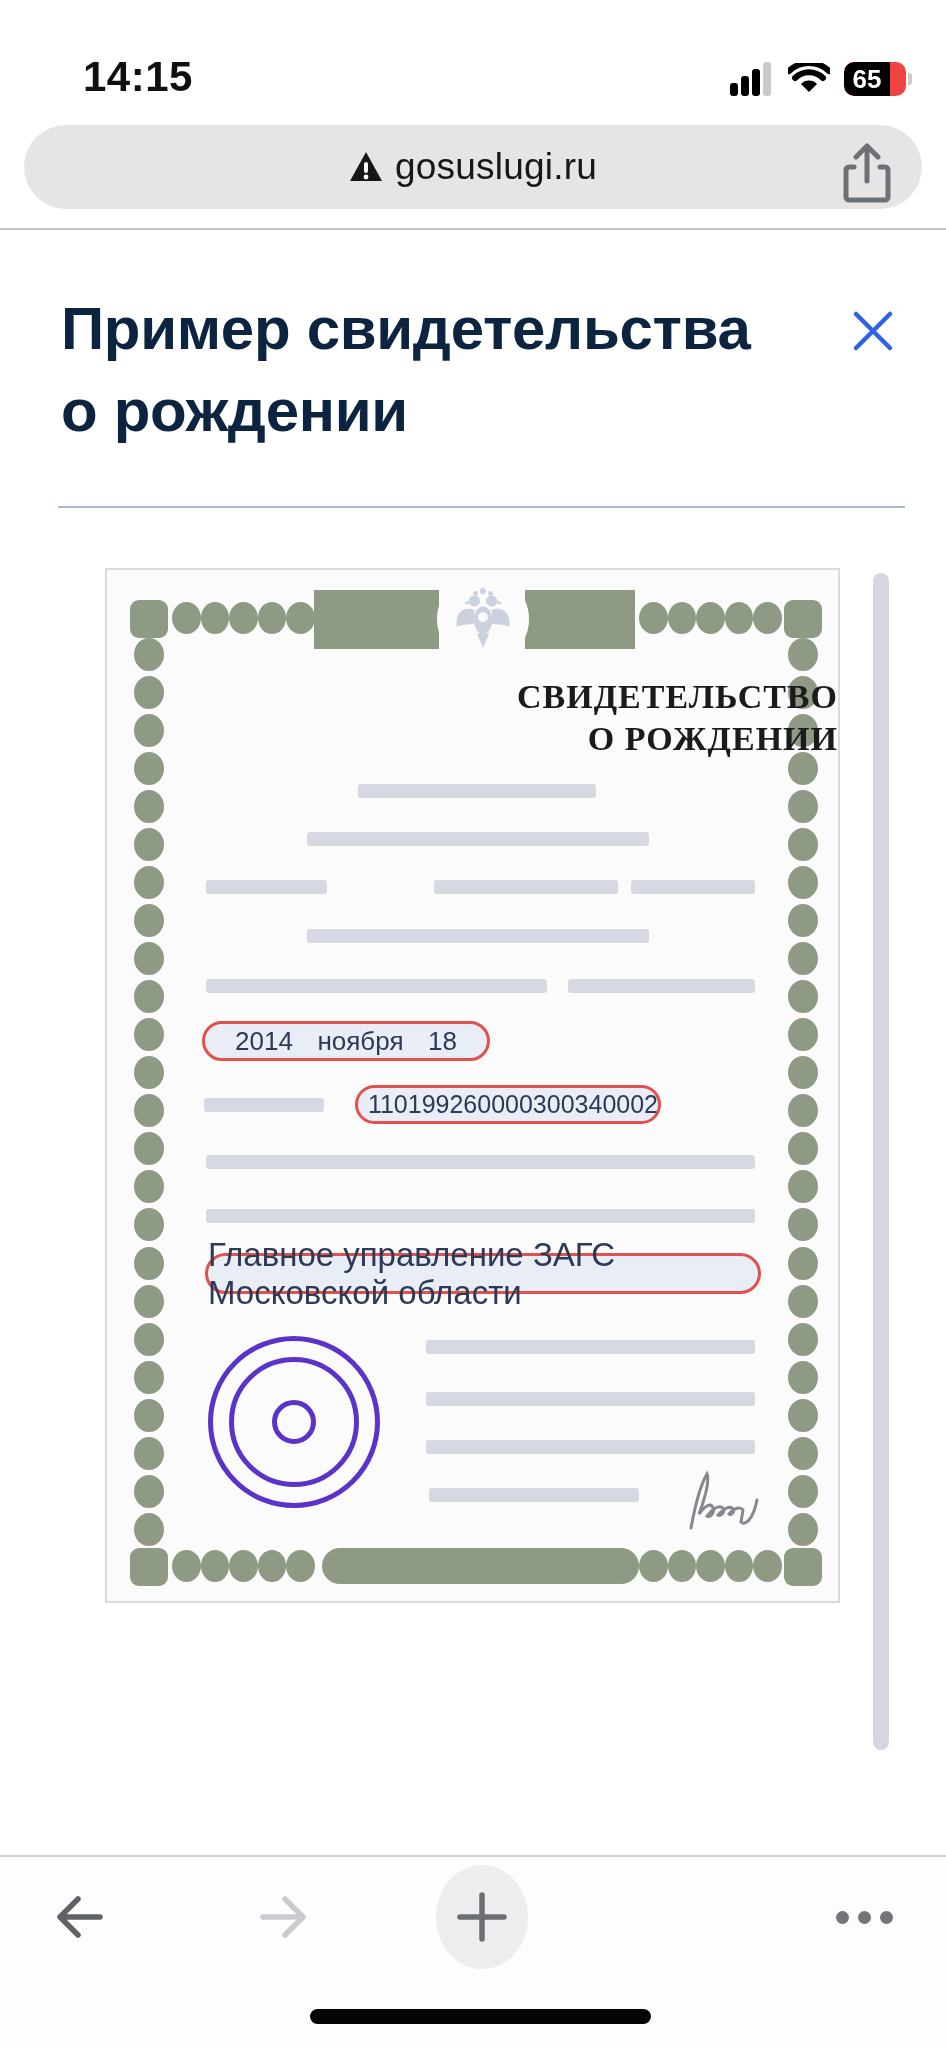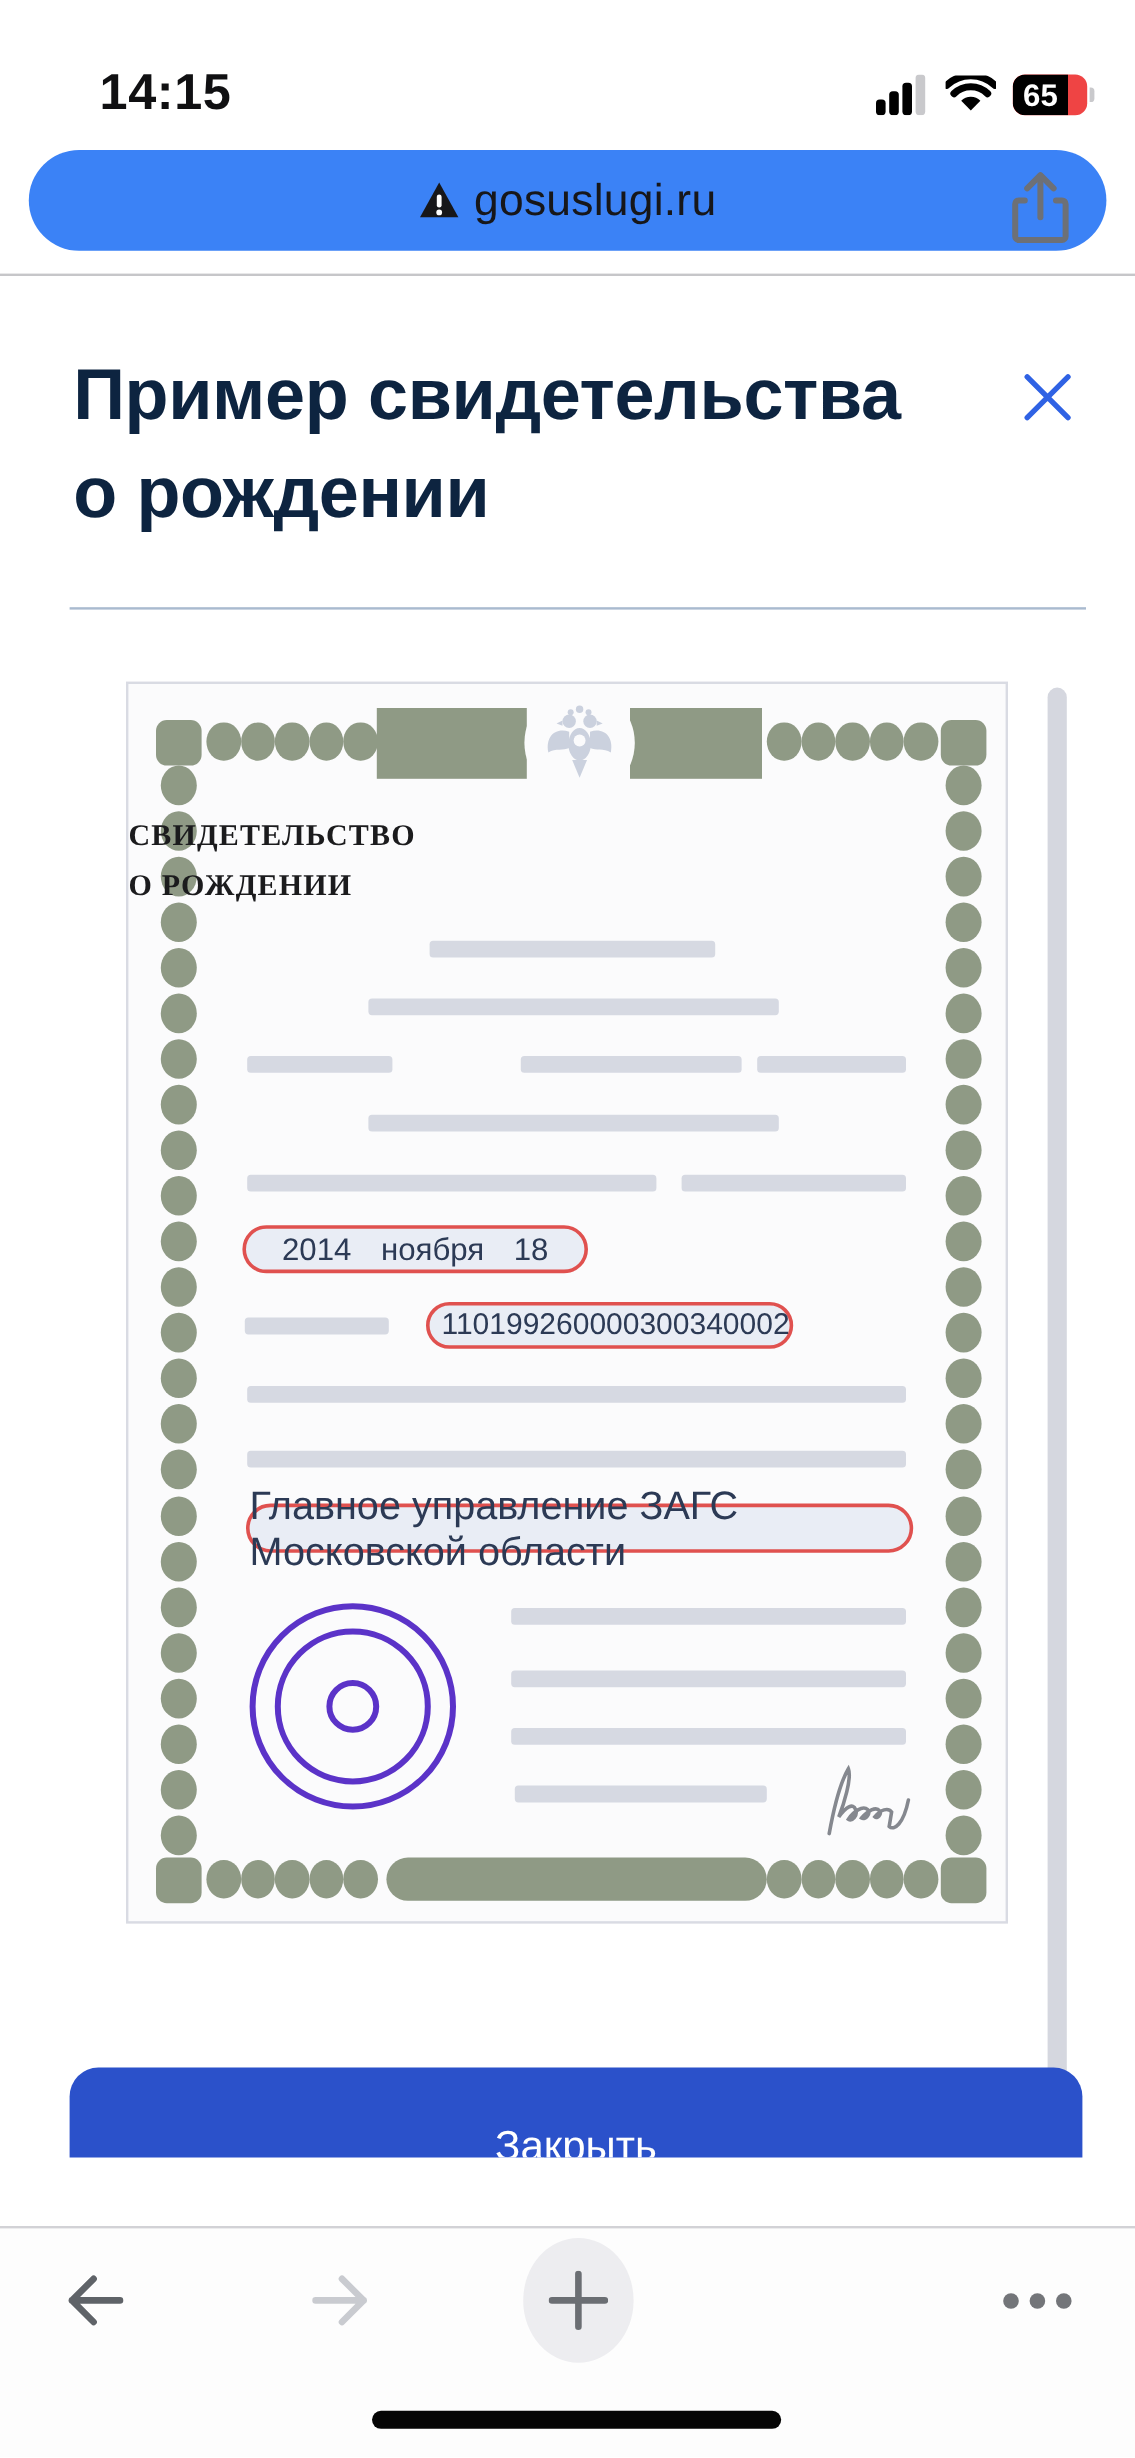--- a/index.html
+++ b/index.html
@@ -13,21 +13,21 @@
   
   .status-bar{position:absolute;left:0;top:0;width:946px;height:110px;background:#fff;margin-top:20px;}
   .time{position:absolute;left:83px;top:33px;font-size:42px;font-weight:700;color:#101012;letter-spacing:.5px;}
   .status-icons{position:absolute;right:34px;top:42px;display:flex;align-items:center;gap:14px;}
   .battery{position:relative;width:62px;height:34px;border-radius:10px;overflow:hidden;background:#ef4444;display:flex;}
   .battery .fill{width:46px;height:100%;background:#000;color:#fff;font-size:26px;font-weight:700;
     display:flex;align-items:center;justify-content:center;border-radius:10px 0 0 10px;}
   .battery-nub{width:4px;height:12px;background:#c9c9cc;border-radius:0 3px 3px 0;margin-left:2px;align-self:center;}
   
   .url-row{position:absolute;left:0;top:110px;width:946px;height:118px;background:#fff;}
-  .url-pill{position:absolute;left:24px;top:15px;width:898px;height:84px;background:#3b82f6;border-radius:42px;
+  .url-pill{position:absolute;left:24px;top:15px;width:898px;height:84px;background:#e5e5e5;border-radius:42px;
     display:flex;align-items:center;justify-content:center;gap:12px;}
   .domain{font-size:37px;color:#17171a;letter-spacing:.2px;}
   .share{position:absolute;right:30px;top:18px;}
   .header-divider{position:absolute;left:0;top:228px;width:946px;height:2px;background:#c6c6c9;}
   
   .modal-title{position:absolute;left:61px;top:288px;width:730px;margin:0;
     font-size:60px;line-height:82px;font-weight:700;color:#0d2440;letter-spacing:-.3px;}
   .close-x{position:absolute;left:849px;top:308px;width:48px;height:48px;border:none;background:transparent;padding:0;cursor:pointer;}
   .title-divider{position:absolute;left:58px;top:506px;width:847px;height:2px;background:#a9bacf;}
   
@@ -35,22 +35,22 @@
   .orn{position:absolute;background:var(--sage);}
   .corner{width:38px;height:38px;border-radius:9px;}
   .orn-row{position:absolute;display:flex;justify-content:space-between;width:143px;height:32px;}
   .orn-row i{width:30px;height:32px;border-radius:50%;background:var(--sage);}
   .orn-col{position:absolute;display:flex;flex-direction:column;justify-content:space-between;height:908px;width:30px;}
   .orn-col i{width:30px;height:33px;border-radius:50%;background:var(--sage);}
   .banner-rect{position:absolute;top:20px;height:59px;}
   .banner-circle{position:absolute;left:330px;top:3px;width:92px;height:92px;border-radius:50%;background:#fbfbfc;
     display:flex;align-items:center;justify-content:center;}
   .bottom-bar{position:absolute;left:215px;top:978px;width:317px;height:36px;border-radius:18px;background:var(--sage);}
-  .cert-title{position:absolute;left:0;top:106px;width:100%;margin:0;text-align:left;
-    font-family:"Liberation Serif", serif;font-weight:700;font-size:25px;line-height:42px;color:#1b1b1d;letter-spacing:1px;}
+  .cert-title{position:absolute;left:0;top:106px;width:100%;margin:0;text-align:right;
+    font-family:"Liberation Serif", serif;font-weight:700;font-size:34px;line-height:42px;color:#1b1b1d;letter-spacing:1px;}
   .bar{position:absolute;height:14px;border-radius:3px;background:var(--bar);}
   .pill{position:absolute;background:#e9edf5;border:3px solid var(--pillred);border-radius:24px;
     display:flex;align-items:center;justify-content:flex-end;color:#2c3a55;}
   .pill.date{left:95px;top:451px;width:288px;height:40px;padding:0 30px;justify-content:space-between;font-size:26px;}
   .pill.number{left:248px;top:515px;width:306px;height:39px;font-size:25px;}
   .pill.issuer{left:98px;top:683px;width:556px;height:41px;font-size:33px;}
   .seal{position:absolute;left:101px;top:766px;width:172px;height:172px;border:5px solid var(--purple);border-radius:50%;
     display:flex;align-items:center;justify-content:center;}
   .seal .ring2{width:130px;height:130px;border:5px solid var(--purple);border-radius:50%;
     display:flex;align-items:center;justify-content:center;}
@@ -272,23 +272,20 @@
           <div class="ring3"></div>
         </div>
     </div>
     <svg class="signature" width="90" height="64" viewBox="0 0 90 64">
       <path d="M14 58 C18 36 24 14 30 4 C33 12 26 34 22 44 C28 36 34 32 36 38 C38 43 33 48 30 46 C34 40 42 34 46 38 C49 41 44 47 41 45 C46 39 53 35 56 39 C58 42 54 46 52 44 C57 38 63 36 66 40 L64 52 C68 56 76 50 80 30" stroke="#85888f" stroke-width="3" fill="none" stroke-linecap="round"></path>
     </svg>
   </div>
 
   <div class="scroll-thumb"></div>
 
-  <button class="close-btn">
-    <span>Закрыть</span>
-  </button>
 
   <div class="toolbar">
     <div class="plus-bg"></div>
     <button class="tb-item" style="left:45px;width:70px;">
       <svg width="52" height="48" viewBox="0 0 52 48">
         <path d="M24 6 L6 24 L24 42 M6 24 H46" stroke="#5f6368" stroke-width="5.5" fill="none" stroke-linecap="round" stroke-linejoin="round"></path>
       </svg>
     </button>
     <button class="tb-item" style="left:248px;width:70px;">
       <svg width="52" height="48" viewBox="0 0 52 48">

